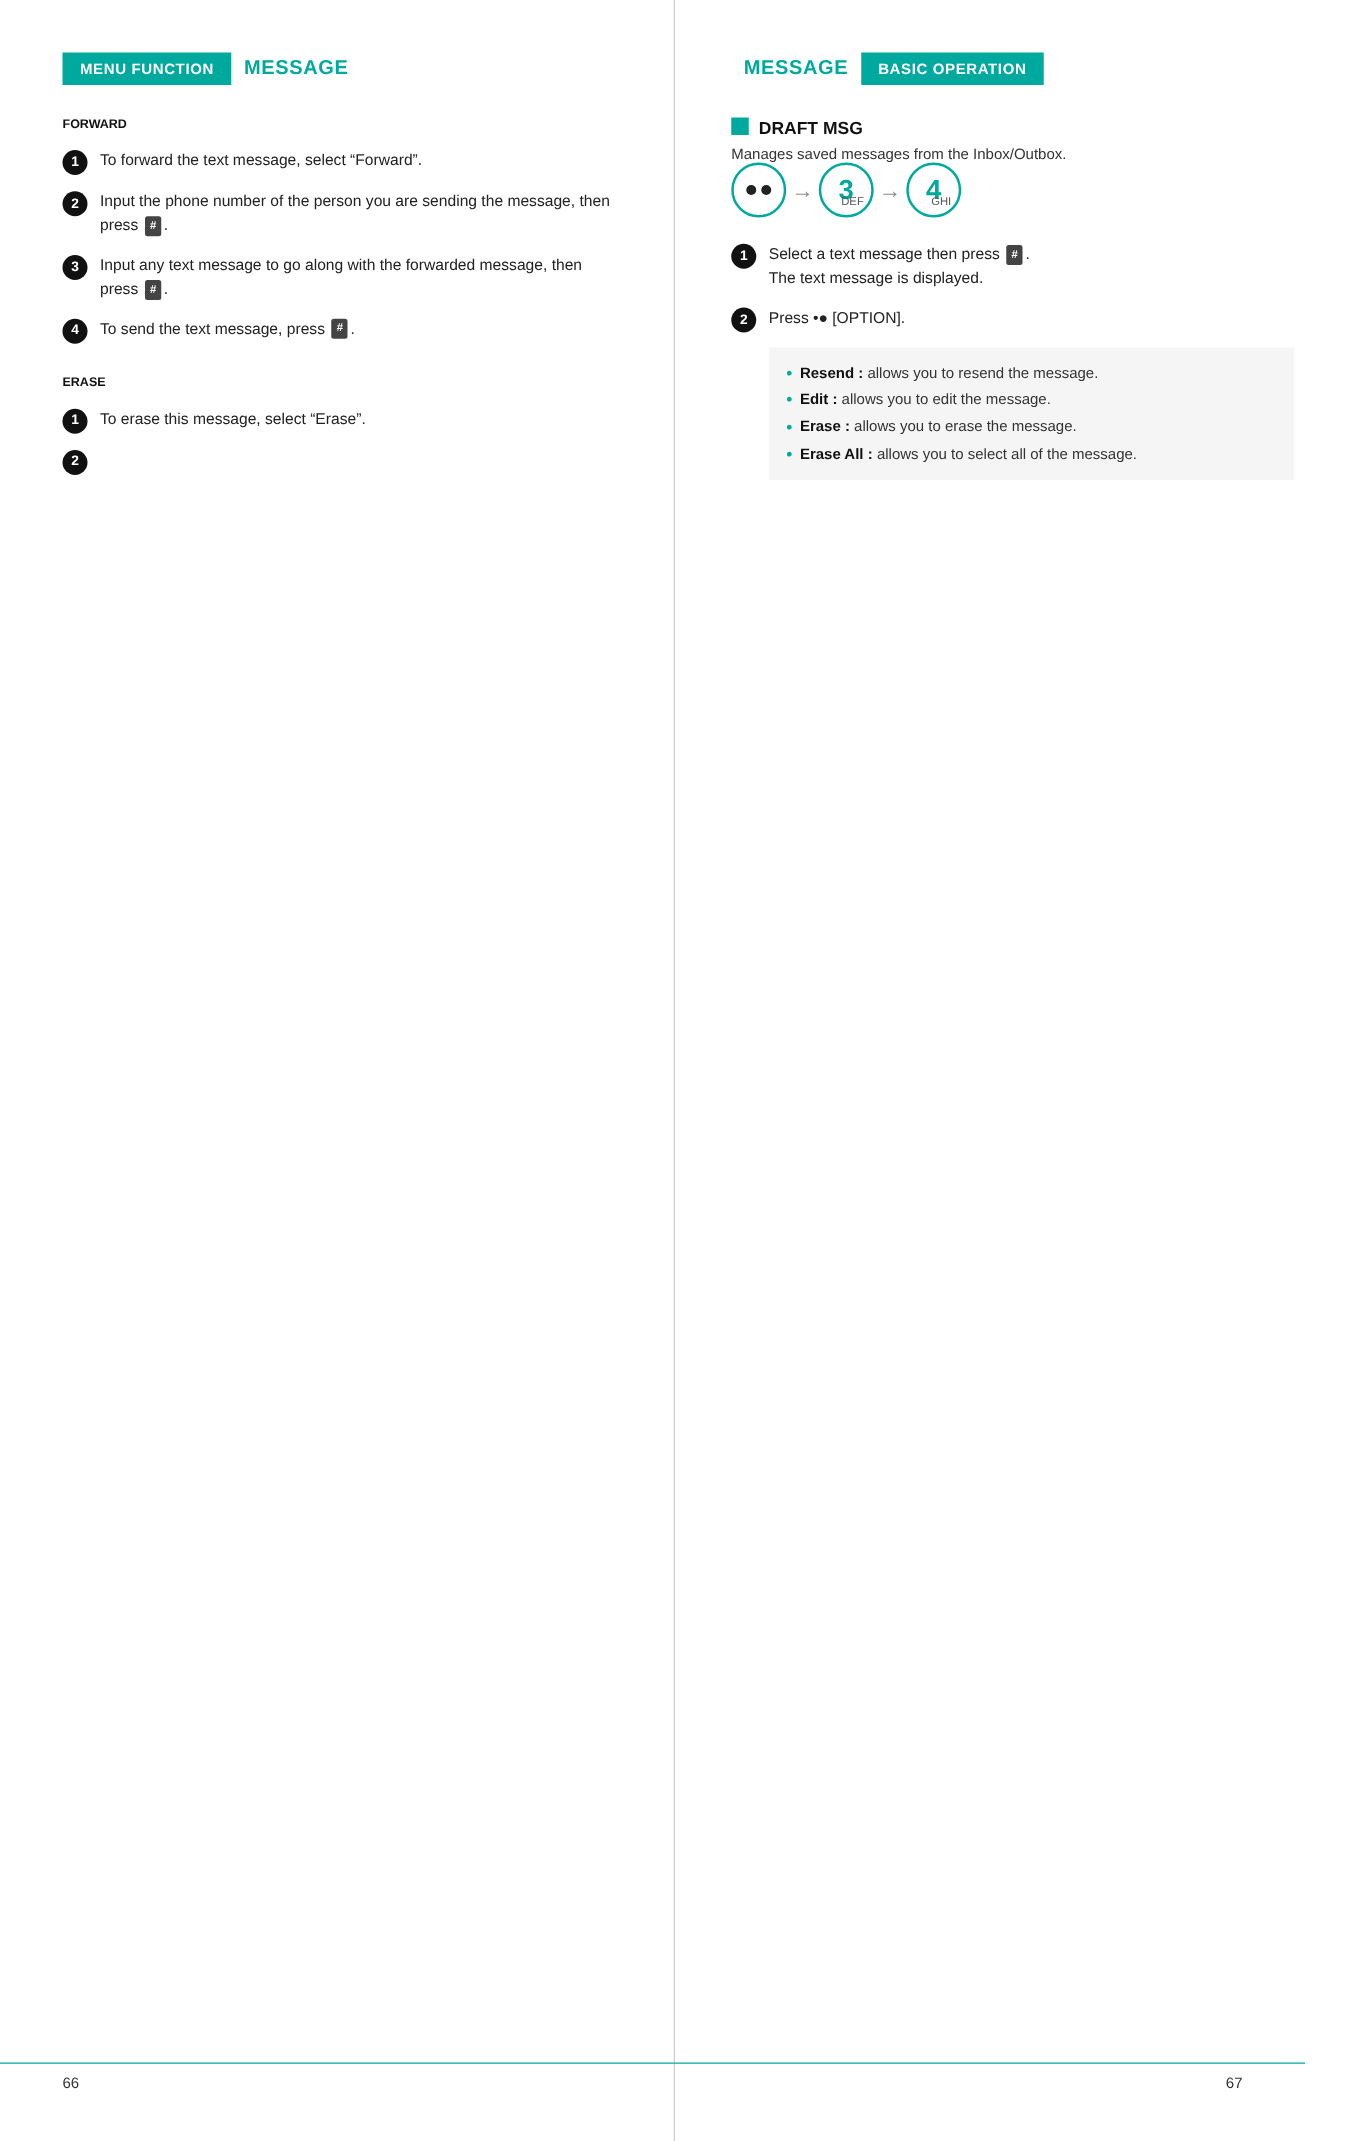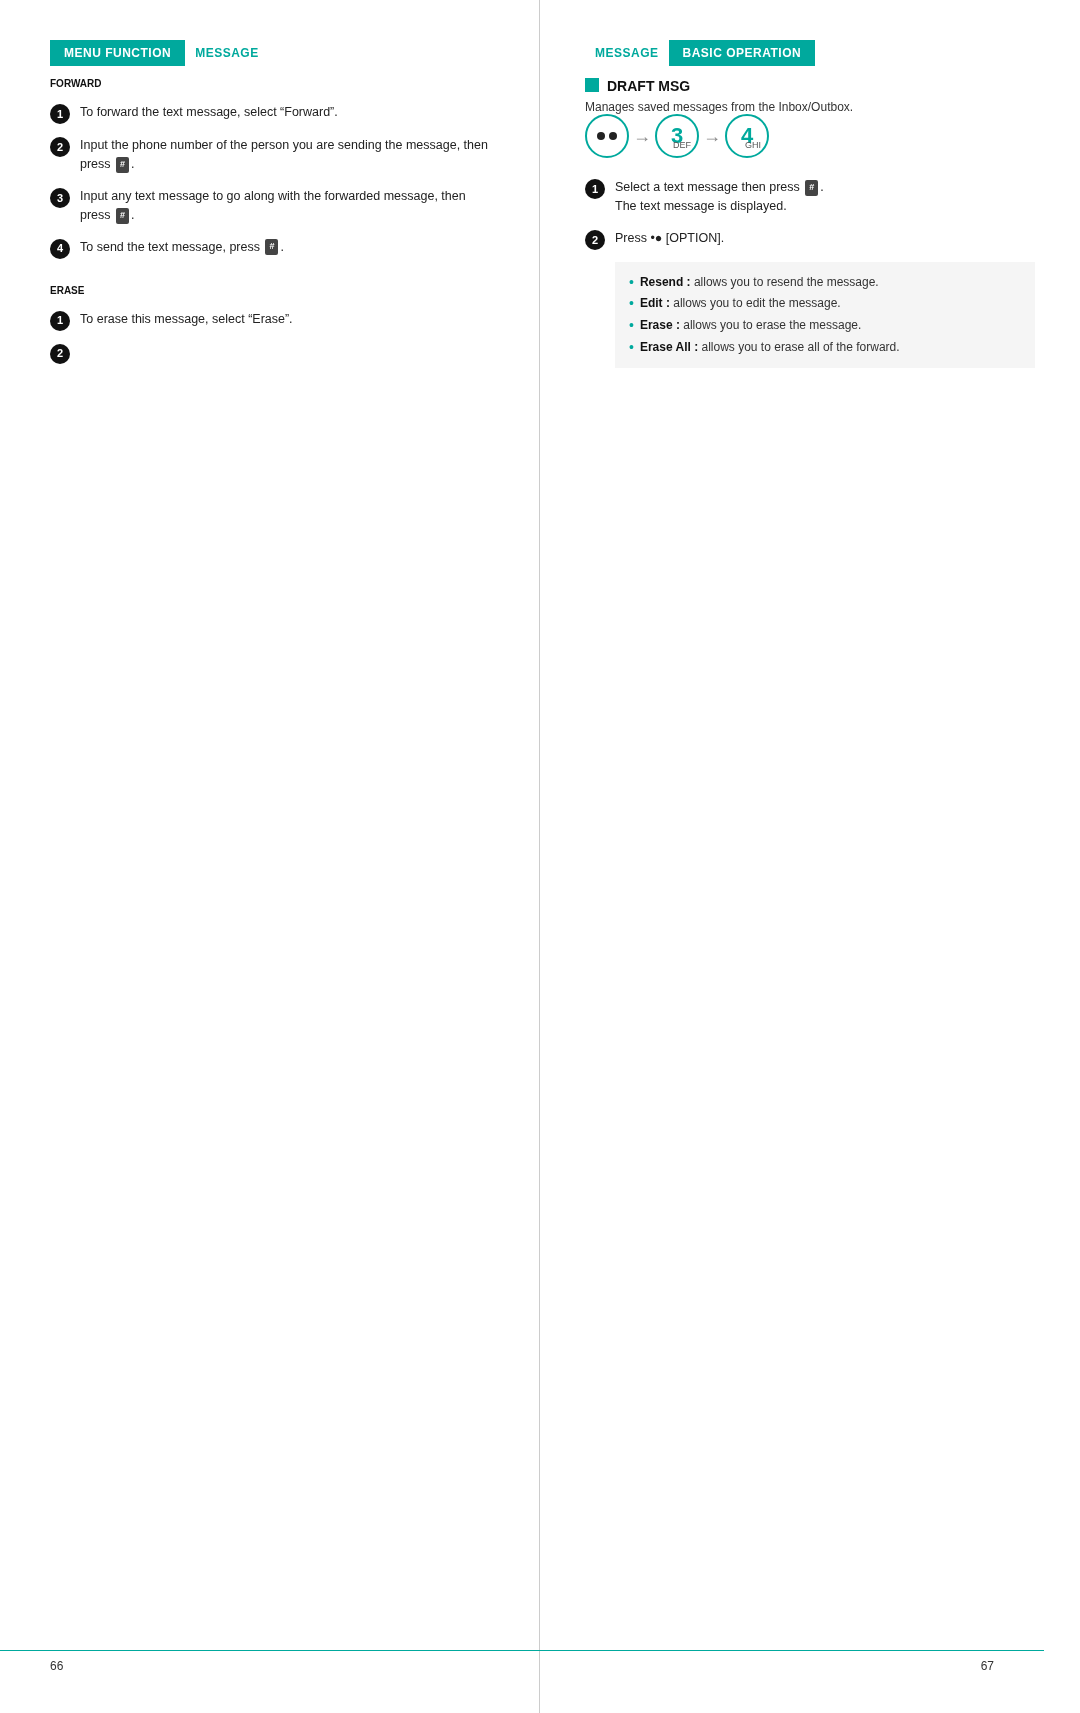--- a/index.html
+++ b/index.html
@@ -27,36 +27,36 @@
 
     .right-page {
       width: 540px;
       padding: 40px 45px 40px 45px;
     }
 
     
     .header-bar {
       display: flex;
       align-items: center;
-      margin-bottom: 12px;
+      margin-bottom: 24px;
     }
 
     .header-tab-teal {
       background-color: #00a99d;
       color: #fff;
       font-weight: bold;
       font-size: 12px;
       padding: 6px 14px;
       letter-spacing: 0.5px;
     }
 
     .header-tab-white {
       color: #00a99d;
       font-weight: bold;
-      font-size: 12px;
+      font-size: 16px;
       padding: 6px 10px;
       border: none;
       background: transparent;
       letter-spacing: 0.5px;
     }
 
     
     .section-heading {
       font-weight: bold;
       font-size: 10px;
@@ -361,21 +361,21 @@
           <span class="bullet-dot">•</span>
           <span>
             <span class="bullet-label">Erase :</span>
             <span class="bullet-desc">allows you to erase the message.</span>
           </span>
         </div>
         <div class="bullet-item">
           <span class="bullet-dot">•</span>
           <span>
             <span class="bullet-label">Erase All :</span>
-            <span class="bullet-desc">allows you to erase all of the forward.</span>
+            <span class="bullet-desc">allows you to select all of the message.</span>
           </span>
         </div>
       </div>
 
     </div>
   </div>
 
   <div class="page-footer">
     <span>66</span>
     <span>67</span>

